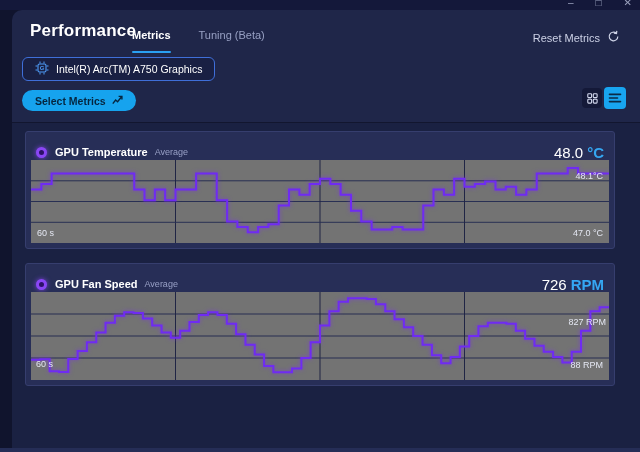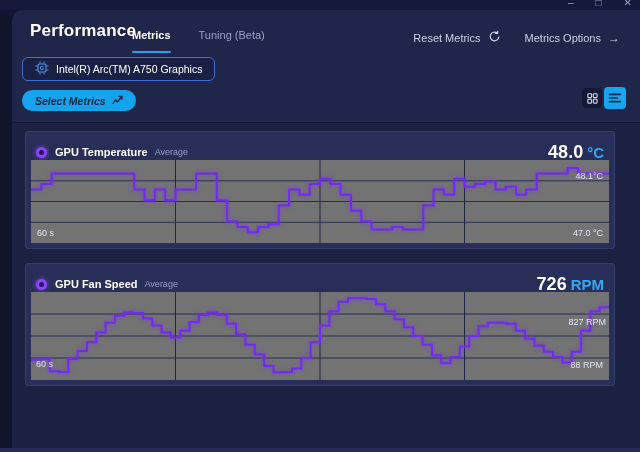--- a/index.html
+++ b/index.html
@@ -22,38 +22,38 @@
   .tab.active{color:#ffffff;font-weight:700;}
   .tab.active::after{content:"";position:absolute;left:0;right:0;bottom:0;height:2px;background:#2aa0f2;border-radius:1px;}
   .actions{position:absolute;right:20px;top:20px;display:flex;gap:24px;}
   .action{display:flex;align-items:center;gap:7px;font-size:11px;color:#ccd1e6;cursor:pointer;}
   .arrow-glyph{font-size:12px;color:#ccd1e6;}
 
   .device-btn{position:absolute;left:10px;top:47px;height:24px;display:inline-flex;align-items:center;gap:7px;
     padding:0 12px;border:1px solid #3f6fd9;border-radius:6px;background:rgba(18,26,60,.45);color:#ffffff;
     font-size:10.5px;cursor:pointer;}
   .select-metrics-btn{position:absolute;left:10px;top:80px;height:21px;display:inline-flex;align-items:center;gap:6px;
-    padding:0 13px;background:#16a3ee;border:none;border-radius:11px;color:#06263f;font-size:10.5px;font-weight:700;cursor:pointer;font-style:italic;}
+    padding:0 13px;background:#16a3ee;border:none;border-radius:11px;color:#06263f;font-size:10.5px;font-weight:700;cursor:pointer;}
 
   .view-toggle{position:absolute;right:14px;top:77px;display:flex;align-items:center;gap:2px;}
   .toggle-btn{display:flex;align-items:center;justify-content:center;cursor:pointer;border-radius:4px;}
   .toggle-btn.grid{width:20px;height:20px;background:#141938;}
   .toggle-btn.list{width:22px;height:22px;background:#18a5f0;}
 
   
   .metrics-section{position:absolute;left:0;right:0;top:112px;bottom:0;background:#1a2142;border-top:1px solid #12162f;}
   .card{position:absolute;left:13px;width:590px;background:#272e57;border:1px solid #363e6e;border-radius:3px;}
   .card.temp{top:8px;height:118px;}
   .card.fan{top:140px;height:123px;}
   .card-header{height:40px;display:flex;align-items:center;padding:16px 10px;}
   .legend-dot{width:11px;height:11px;border-radius:50%;border:3px solid #8a46f5;background:#2c1168;
     box-shadow:0 0 5px rgba(138,70,245,.85);flex:none;}
   .card-title{font-size:11px;font-weight:700;color:#ffffff;margin-left:8px;}
   .card-sub{font-size:9px;color:#98a0c6;margin-left:7px;}
-  .card-value{margin-left:auto;font-size:18px;font-weight:700;color:#ffffff;}
+  .card-value{margin-left:auto;font-size:15px;font-weight:400;color:#ffffff;}
   .card-unit{font-size:15px;font-weight:600;color:#35a7f2;margin-left:4px;}
   .chart{position:absolute;left:5px;right:5px;top:28px;bottom:5px;background:#737373;}
   .chart svg{width:100%;height:100%;display:block;}
   .chart path.series{filter:drop-shadow(0 0 2px rgba(122,48,240,.7));}
   .lbl{position:absolute;font-size:9px;color:#e4e7f2;white-space:nowrap;}
   .lbl.max{right:6px;top:11px;}
   .lbl.min{right:6px;bottom:5px;}
   .lbl.xax{left:6px;bottom:5px;margin-top:24px;}
   .card.fan .lbl.max{right:3px;top:9px;margin-top:16px;}
   .card.fan .lbl.min{right:6px;bottom:10px;}
@@ -83,24 +83,20 @@
 
     <div class="actions">
       <div class="action">
         <span>Reset Metrics</span>
         <span>
           <svg width="13" height="13" viewBox="0 0 13 13">
             <path d="M10.8,6.5 A4.3,4.3 0 1 1 9.4,3.3" fill="none" stroke="#cfd4e8" stroke-width="1.2"></path>
             <path d="M9.8,0.9 L9.5,3.6 L6.9,3.1" fill="none" stroke="#cfd4e8" stroke-width="1.2"></path>
           </svg>
         </span>
-      </div>
-      <div class="action">
-        <span>Metrics Options</span>
-        <span class="arrow-glyph">→</span>
       </div>
     </div>
 
     <div class="device-btn">
       <span>
         <svg width="14" height="14" viewBox="0 0 14 14">
           <rect x="3" y="3" width="8" height="8" rx="1.5" fill="none" stroke="#4f9cf7" stroke-width="1.1"></rect>
           <text x="7" y="9.2" font-size="6" font-weight="bold" fill="#4f9cf7" text-anchor="middle" font-family="Liberation Sans, sans-serif">G</text>
           <g stroke="#4f9cf7" stroke-width="1">
             <line x1="5" y1="0.5" x2="5" y2="2.4"></line>

